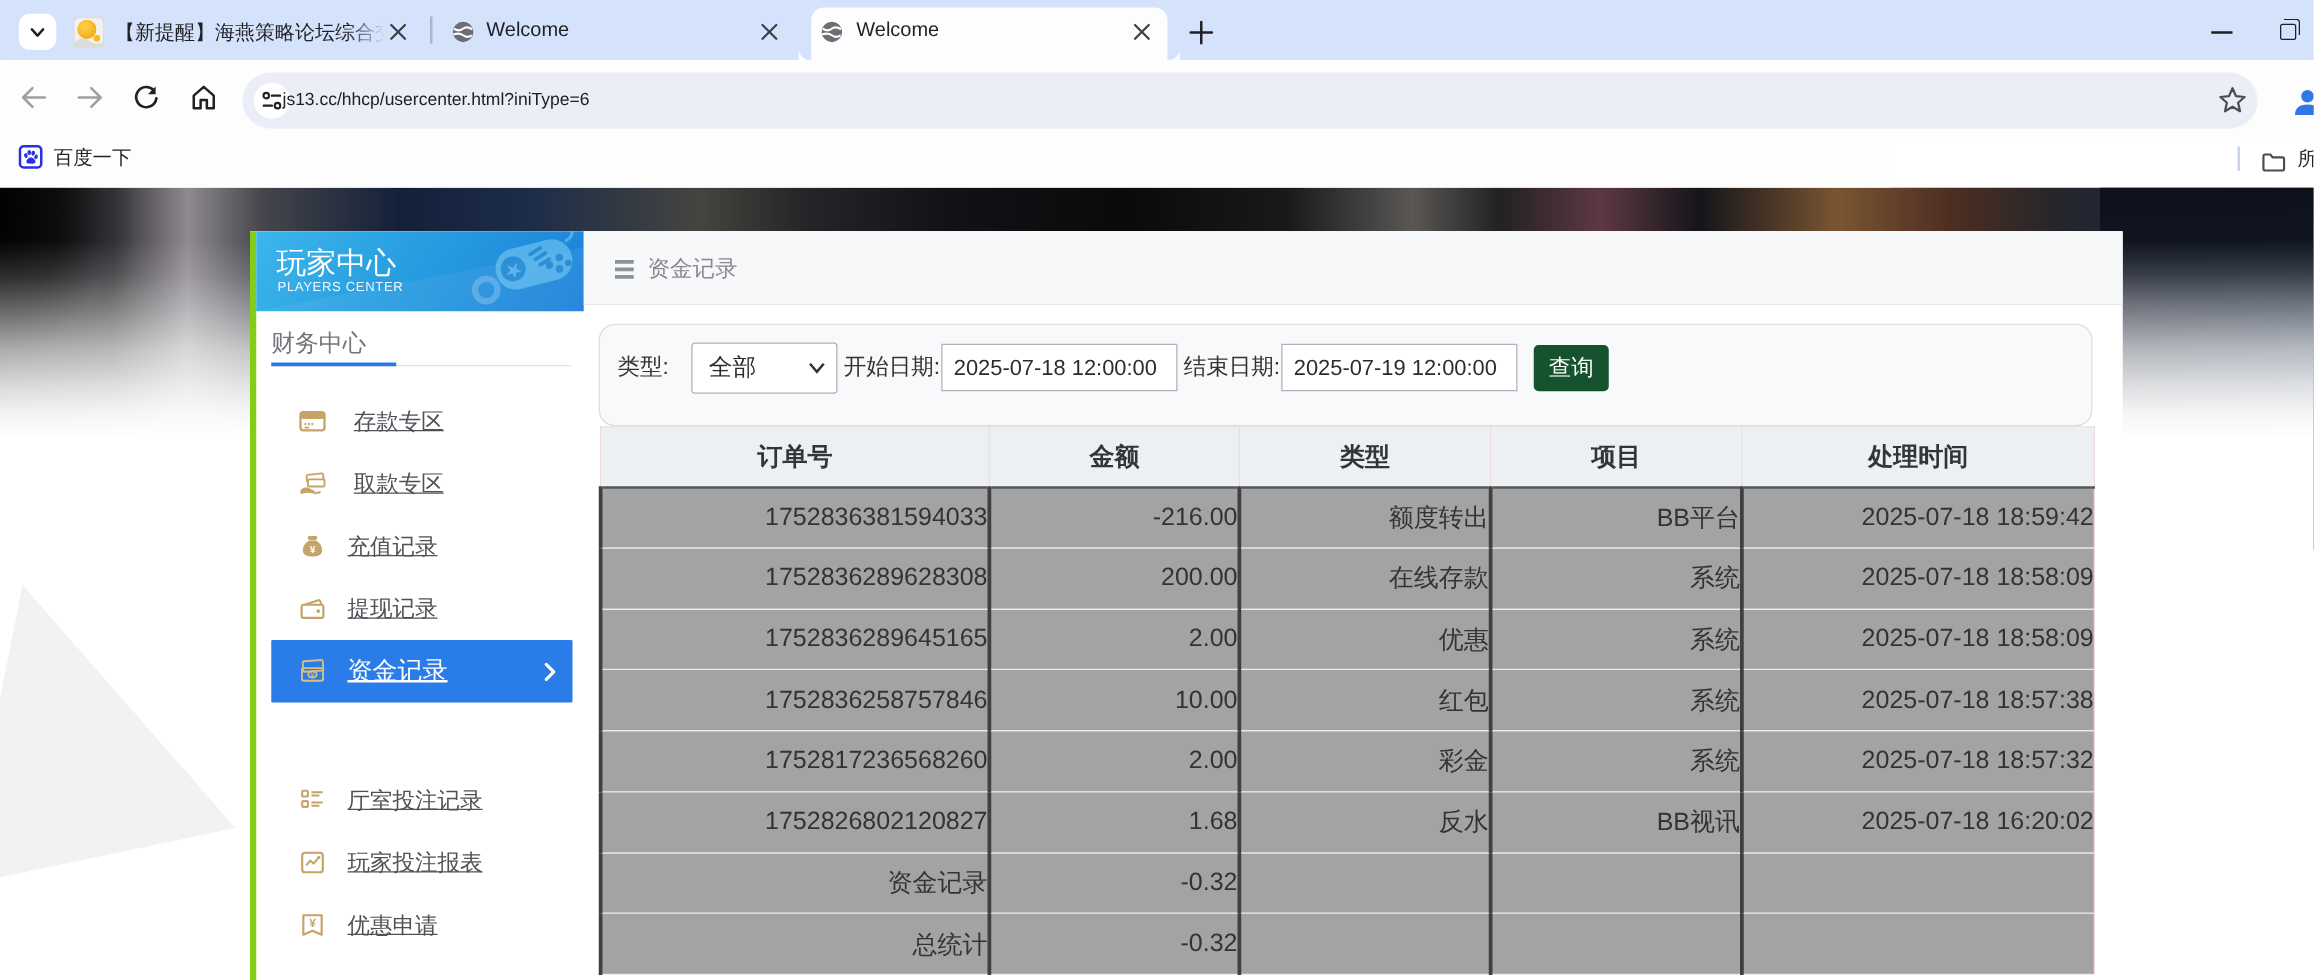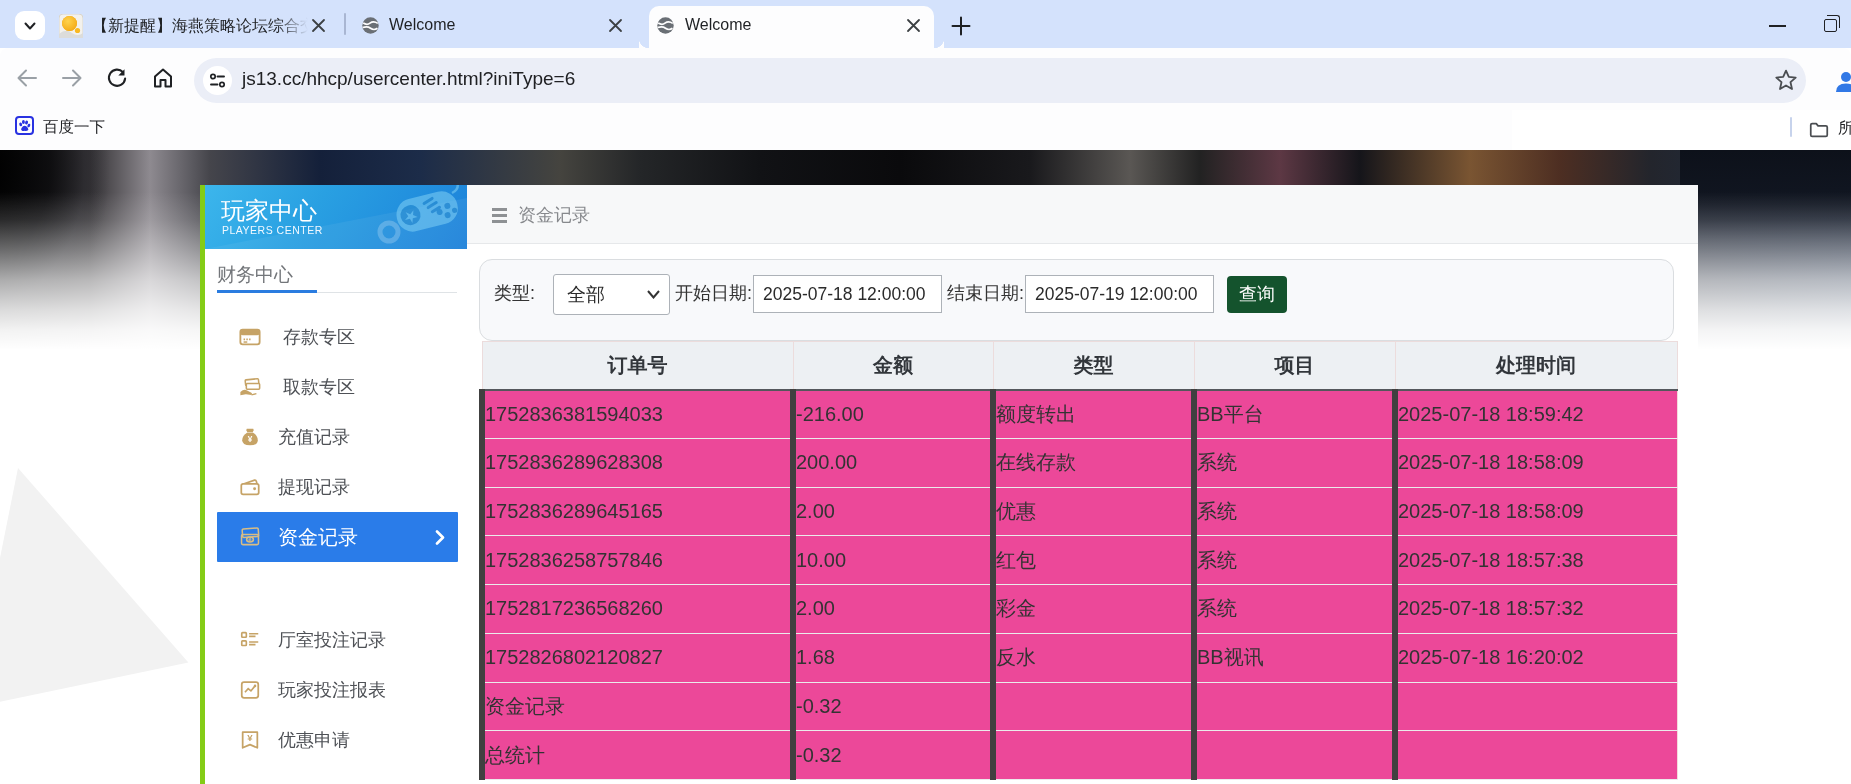--- a/index.html
+++ b/index.html
@@ -23,21 +23,21 @@
 #activetab:before, #activetab:after { content:""; position:absolute; bottom:0; width:10px; height:10px; background:radial-gradient(circle at 0 0, transparent 10px, #fdfdfe 10.5px); }
 #activetab:before { left:-10px; transform:scaleX(-1); }
 #activetab:after { right:-10px; }
 
 
 #winmin { left:1769px; top:25px; width:17px; height:2px; background:#202124; }
 #winrestore { left:1824px; top:19px; width:13px; height:13px; border:1.6px solid #202124; border-radius:2px; }
 #winrestore:before { content:""; position:absolute; left:2px; top:-5px; width:12px; height:12px; border-top:1.6px solid #202124; border-right:1.6px solid #202124; border-radius:0 3px 0 0; }
 #omnibox { left:194px; top:10px; width:1612px; height:45px; border-radius:23px; background:#ebeef7; }
 #tunechip { left:203px; top:18px; width:29px; height:29px; background:#fff; border-radius:50%; }
-#urltext { left:242px; top:0px; height:62px; line-height:62px; font-size:19px; color:#202124; }
+#urltext { left:226px; top:0px; height:62px; line-height:62px; font-size:14px; color:#202124; }
 
 
 #baiduic { left:15px; top:6px; width:19px; height:19px; border:2px solid #2932e1; border-radius:4px; }
 #bktext { left:43px; top:0px; height:33px; line-height:33px; font-size:15.5px; color:#202124; }
 #bksep { left:1790px; top:7px; width:2px; height:20px; background:#c7d3ec; border-radius:1px; }
 
 
 #page { left:0; top:150px; width:1851px; height:634px; background:#fff; overflow:hidden; }
 #topband { position:absolute; left:0; top:0; width:1851px; height:290px;
   background:linear-gradient(to right,
@@ -65,21 +65,21 @@
 #sidebar { left:0; top:0; width:267px; height:599px; background:#fff; border-left:5px solid #84cc16; }
 #sbheader { left:0; top:0; width:267px; height:64px; background:linear-gradient(125deg, #3cb6ec 0%, #29a0e2 40%, #1b7fd9 100%); overflow:hidden; }
 #sbheader .t1 { position:absolute; left:16px; top:12px; font-size:24px; color:#fff; line-height:1.15; }
 #sbheader .t2 { position:absolute; left:17px; top:39px; font-size:10.5px; color:#f0f8ff; letter-spacing:0.5px; }
 #fintitle { left:12px; top:77px; font-size:19px; color:#73767a; }
 #finline { left:12px; top:107px; width:240px; height:1px; background:#dfe3e6; }
 #finline:before { content:""; position:absolute; left:0; top:-2px; width:100px; height:3px; background:#2a7ce0; }
 
 .mi { position:absolute; left:0px; width:267px; height:50px; }
 .mi .ic { position:absolute; left:34px; top:14px; width:22px; height:22px; }
-.mi .tx { position:absolute; left:73px; top:0; height:50px; line-height:50px; font-size:18px; color:#4e5156; }
+.mi .tx { position:absolute; left:73px; top:0; height:50px; line-height:50px; font-size:18px; color:#4e5156;text-decoration:underline; }
 .mi.sel { left:12px; width:241px; background:#2a7ce9; border-radius:1px; }
 .mi.sel .ic { left:22px; }
 .mi.sel .tx { left:61px; color:#fff; font-size:20px; }
 
 
 
 #content { left:267px; top:0; width:1231px; height:599px; background:#fff; }
 #chead { left:0; top:0; width:1231px; height:59px; background:#f7f8f9; border-bottom:1px solid #e6e8ea; }
 #chead .ham { position:absolute; left:25px; top:23px; width:15px; height:15px; }
 #chead .ham i { position:absolute; left:0; width:15px; height:3px; background:#8e9194; }
@@ -91,21 +91,21 @@
 #fsel { left:73px; width:117px; top:14px; height:41px; border-radius:3px; font-size:19px; }
 #fsel .sv { position:absolute; left:13px; top:0; height:39px; line-height:39px; }
 #fsel svg { position:absolute; right:9px; top:15px; }
 #fin1 { left:273px; width:189px; }
 #fin2 { left:545px; width:189px; }
 .fctl .iv { position:absolute; left:9px; top:0; height:36px; line-height:36px; white-space:nowrap; }
 #fbtn { position:absolute; left:747px; top:16px; width:60px; height:37px; background:#14532d; border-radius:4px; color:#fff; font-size:18px; text-align:center; line-height:37px; }
 
 #tbl { left:12px; top:156px; width:1195px; border-collapse:collapse; table-layout:fixed; }
 #tbl th { background:#edf0f3; font-size:20px; color:#32363b; font-weight:bold; height:48px; border:1px solid #ecdcdc; border-bottom:2px solid #54575c; }
-#tbl td { font-size:20px; color:#333; text-align:left; height:48.76px; border-left:6px solid #404040; border-right:1px solid #f3dcdc; border-bottom:1px solid #ebebeb; background:#ec4899; }
+#tbl td { font-size:20px; color:#333; text-align:right; height:48.76px; border-left:3px solid #404040; border-right:1px solid #f3dcdc; border-bottom:1px solid #ebebeb; background:#a3a3a3; }
 </style>
 </head>
 <body>
 
 <div class="abs" id="page">
   <div id="topband"></div>
   <div id="rdark"></div>
   <div id="ldark"></div>
   <div id="topfade"></div>
   <div id="ltri"></div>

